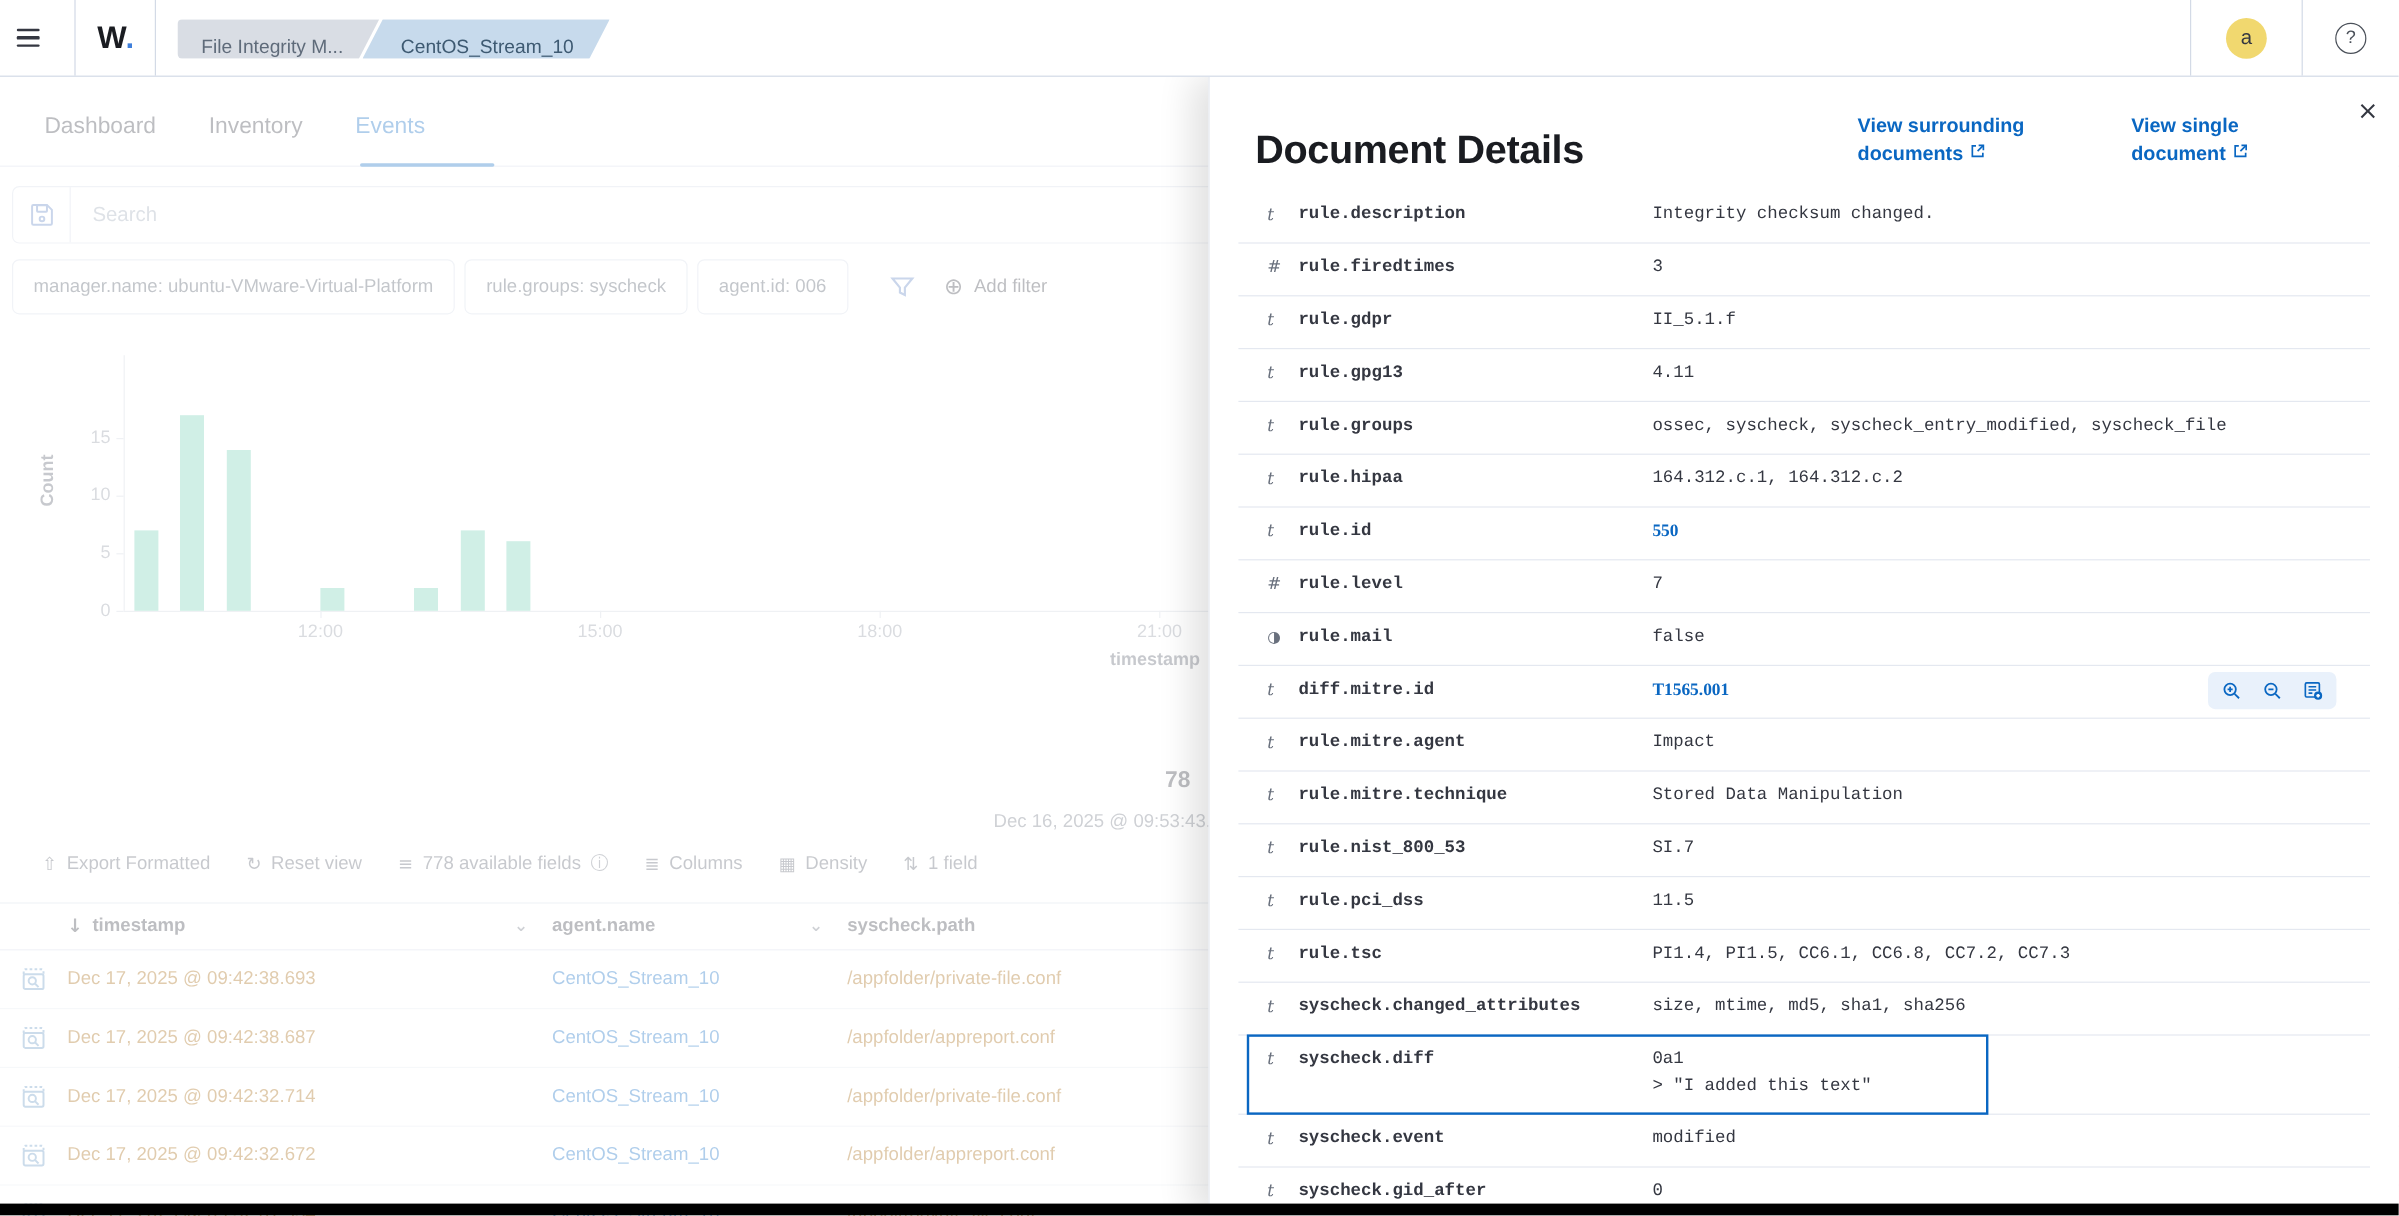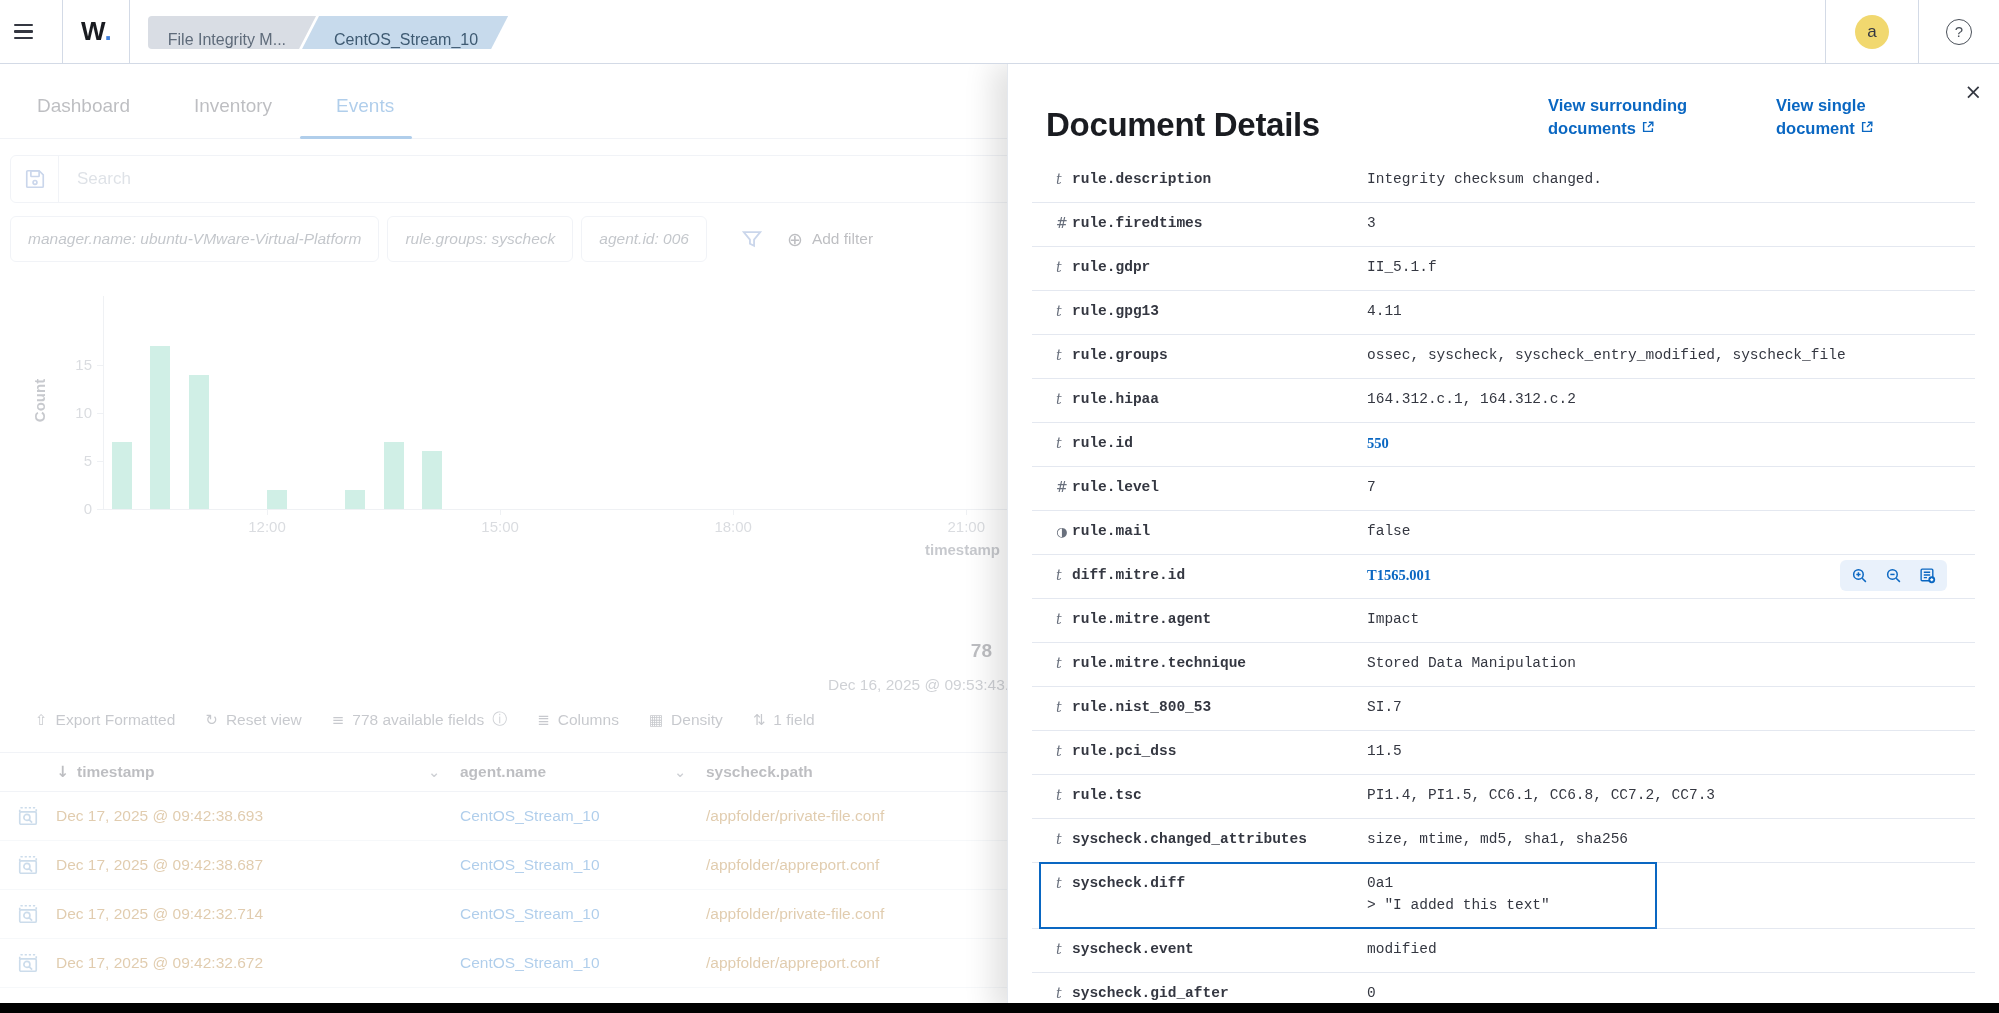--- a/index.html
+++ b/index.html
@@ -21,34 +21,34 @@
   .crumb.active{background:#c7daec;color:#3e5a72;margin-left:-14px;padding:0 30px 0 32px;
          clip-path:polygon(17px 0,100% 0,calc(100% - 17px) 100%,0 100%);border-radius:0;}
   .tb-right{margin-left:auto;display:flex;align-items:center;height:100%;}
   .avatar{width:34px;height:34px;border-radius:50%;background:#f1d86f;color:#343741;
           display:flex;align-items:center;justify-content:center;font-size:17px;margin:0 29px;cursor:pointer;}
   .help{width:26px;height:26px;border-radius:50%;border:1.8px solid #4a5059;color:#4a5059;
         display:flex;align-items:center;justify-content:center;font-size:15px;margin:0 27px;cursor:pointer;box-sizing:border-box;}
   
   #main{position:absolute;inset:0;z-index:1;}
   #overlay{position:absolute;left:0;right:0;top:64px;bottom:0;background:rgba(255,255,255,0.68);z-index:5;}
-  .page-tabs{position:absolute;top:95px;left:37px;display:flex;gap:64px;}
+  .page-tabs{position:absolute;top:95px;left:37px;display:flex;gap:44px;}
   .page-tab{font-size:19px;color:#343741;cursor:pointer;}
   .page-tab.active{color:#0a67c2;}
   .tabs-rule{position:absolute;top:138px;left:0;width:100%;height:1px;background:#d3dae6;}
   .tab-underline{position:absolute;top:136px;left:300px;width:112px;height:3px;background:#0a67c2;border-radius:2px;}
   .searchbar{position:absolute;top:155px;left:10px;width:1960px;height:48px;border:1px solid #d3dae6;
              border-radius:6px;display:flex;align-items:stretch;background:#fff;box-sizing:border-box;}
   .search-addon{width:47px;display:flex;align-items:center;justify-content:center;border-right:1px solid #d3dae6;}
   .searchbar input{flex:1;border:0;outline:0;background:transparent;font-size:17px;
                    font-family:"Liberation Sans",sans-serif;color:#343741;padding:0 18px;}
   .searchbar input::placeholder{color:#9aa5b5;}
   .pills{position:absolute;top:216px;left:10px;display:flex;align-items:center;gap:8px;}
   .pill{height:46px;padding:16px 17px;border:1px solid #d3dae6;border-radius:6px;background:#fff;
-        display:flex;align-items:center;font-size:15.5px;color:#46505e;cursor:pointer;box-sizing:border-box;font-style:italic;}
+        display:flex;align-items:center;font-size:15.5px;color:#46505e;cursor:pointer;box-sizing:border-box;}
   .funnel{margin-left:26px;cursor:pointer;display:flex;}
   .add-filter{margin-left:16px;display:flex;align-items:center;gap:9px;font-size:15.5px;color:#343741;cursor:pointer;}
   .add-filter .glyph{font-size:19px;color:#343741;}
   
   .bar{position:absolute;background:#6dccb1;}
   .h-axis{position:absolute;left:103px;top:509px;width:1857px;height:1px;background:#cdd3de;}
   .v-axis{position:absolute;left:103px;top:296px;width:1px;height:213px;background:#cdd3de;}
   .ytick-label{position:absolute;width:34px;text-align:right;font-size:15px;color:#8c939f;}
   .ytick-mark{position:absolute;width:6px;height:1px;background:#cdd3de;left:97px;}
   .xtick-label{position:absolute;width:70px;text-align:center;font-size:15px;color:#8c939f;top:518px;}
@@ -83,21 +83,21 @@
   #fly-link-2{left:768px;width:125px;}
   .fly-close{position:absolute;right:17px;top:18px;font-size:21px;color:#343741;cursor:pointer;
              font-family:"DejaVu Sans",sans-serif;line-height:1;}
   .fields{position:absolute;top:95px;left:24px;right:24px;}
   .field-row{position:relative;display:flex;align-items:flex-start;min-height:44px;
              border-bottom:1px solid #e4e8f0;padding-top:12px;box-sizing:border-box;}
   .field-row.tall{min-height:66px;}
   .f-icon{flex:0 0 16px;margin-left:24px;font-style:italic;font-family:"DejaVu Serif",serif;
           font-size:14px;color:#69707d;line-height:17px;}
   .f-icon.bool{font-style:normal;font-family:"DejaVu Sans",sans-serif;font-size:13px;}
-  .f-name{flex:0 0 295px;font-family:"Liberation Mono","DejaVu Sans Mono",monospace;
+  .f-name{flex:0 0 295px;margin-left:10px;font-family:"Liberation Mono","DejaVu Sans Mono",monospace;
           font-size:14.5px;font-weight:700;color:#343741;line-height:17px;}
   .f-value{font-family:"Liberation Mono","DejaVu Sans Mono",monospace;font-size:14.5px;color:#343741;
            line-height:22px;margin-top:-3px;white-space:pre-line;}
   .f-value.link{color:#0a67c2;font-weight:700;cursor:pointer;font-family:Liberation Serif, serif;}
   .diff-outline{position:absolute;left:7px;top:-1px;bottom:-1px;width:614px;border:2px solid #0a67c2;pointer-events:none;}
   .f-actions{position:absolute;right:28px;top:5px;display:flex;gap:17px;align-items:center;
              background:#e9f1fb;border-radius:6px;padding:7px 11px;}
   .f-actions .abtn{display:flex;cursor:pointer;}
   #bottombar{position:absolute;left:0;right:0;bottom:0;height:10px;background:#000;z-index:30;}
 </style>

